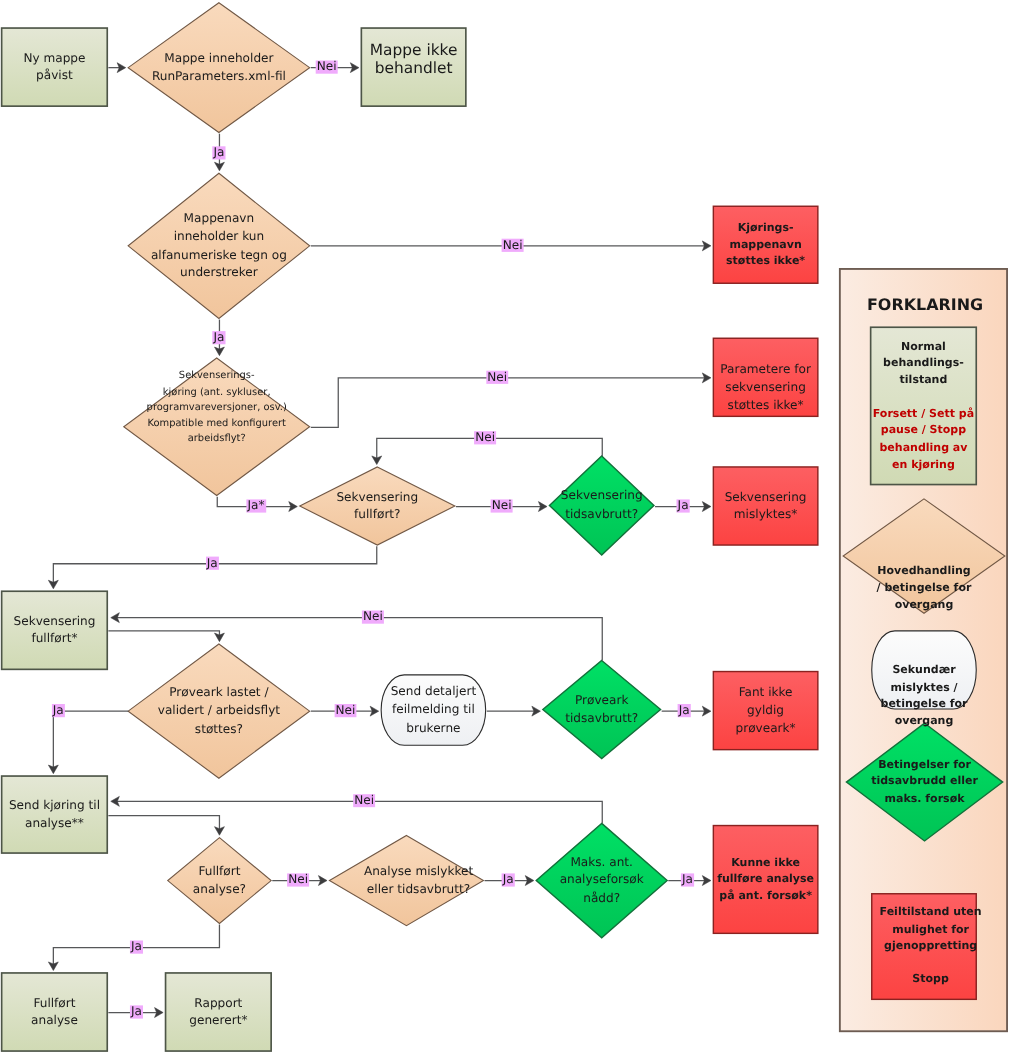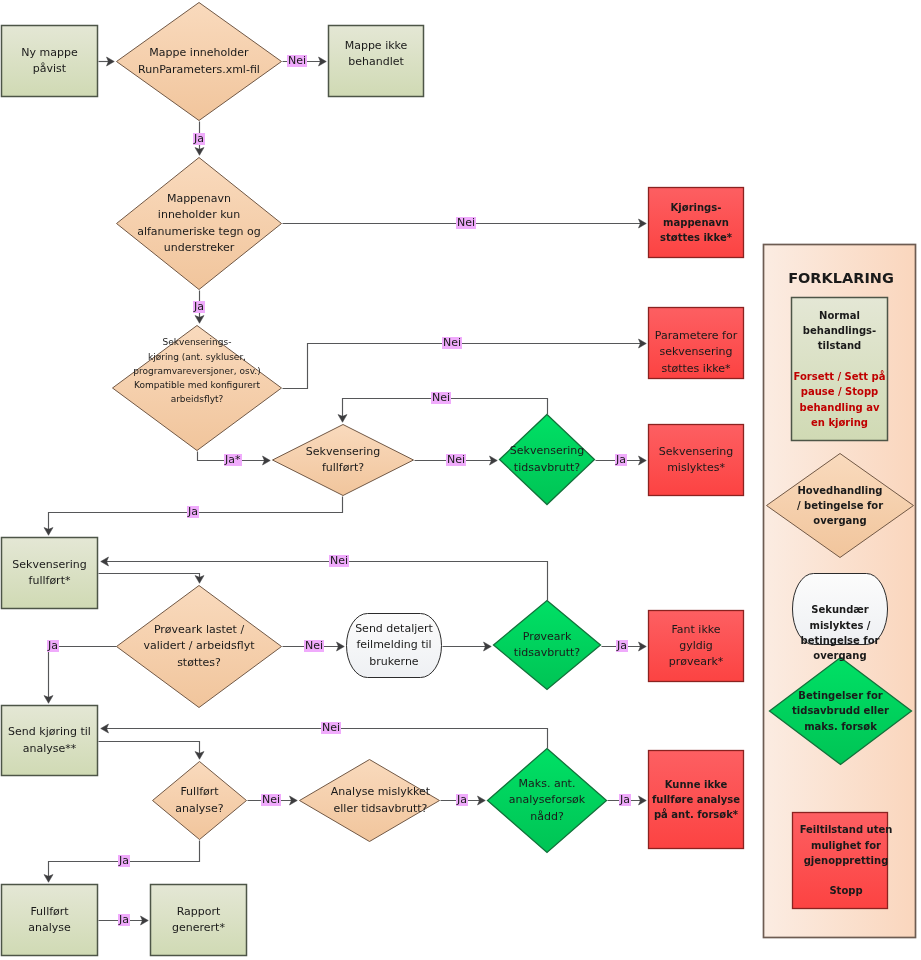--- a/index.html
+++ b/index.html
@@ -135,21 +135,21 @@
         </span>
       </div>
       <div class="nodeLabel" data-name="mappe-inneholder-runparameters-label" style="left: 116px; top: 2px; width: 166px; height: 119px; font-size: 11px; line-height: 16.3px; font-weight: 400; color: rgb(26, 26, 26);">
         <span>
           <div data-name="label-block">
             <div data-name="label-line">Mappe inneholder</div>
             <div data-name="label-line">RunParameters.xml-fil</div>
           </div>
         </span>
       </div>
-      <div class="nodeLabel" data-name="mappe-ikke-behandlet-label" style="left: 328px; top: 25px; width: 96px; height: 58px; font-size: 11px; line-height: 16.3px; font-weight: 400; color: rgb(26, 26, 26); text-align: center;">
+      <div class="nodeLabel" data-name="mappe-ikke-behandlet-label" style="left: 328px; top: 25px; width: 96px; height: 58px; font-size: 14px; line-height: 16.3px; font-weight: 400; color: rgb(26, 26, 26); text-align: center;">
         <span>
           <div data-name="label-block">
             <div data-name="label-line">Mappe ikke</div>
             <div data-name="label-line">behandlet</div>
           </div>
         </span>
       </div>
       <div class="nodeLabel" data-name="mappenavn-alfanumerisk-label" style="left: 116px; top: 157px; width: 166px; height: 133px; font-size: 11px; line-height: 16.3px; font-weight: 400; color: rgb(26, 26, 26);">
         <span>
           <div data-name="label-block">
@@ -323,21 +323,21 @@
           </div>
           <div data-name="label-spacer" style="height: 15.3px;"></div>
           <div data-name="label-block" style="color: rgb(192, 0, 0);">
             <div data-name="label-line">Forsett / Sett på</div>
             <div data-name="label-line">pause / Stopp</div>
             <div data-name="label-line">behandling av</div>
             <div data-name="label-line">en kjøring</div>
           </div>
         </span>
       </div>
-      <div class="nodeLabel" data-name="legend-main-action-label" style="left: 766px; top: 453px; width: 148px; height: 105px; font-size: 10px; line-height: 15.3px; font-weight: 700; color: rgb(26, 26, 26);">
+      <div class="nodeLabel" data-name="legend-main-action-label" style="left: 766px; top: 453px; width: 148px; height: 105px; font-size: 10px; line-height: 15.3px; font-weight: 700; color: rgb(26, 26, 26); align-items: flex-end;">
         <span>
           <div data-name="label-block" style="color: rgb(26, 26, 26);">
             <div data-name="label-line">Hovedhandling</div>
             <div data-name="label-line">/ betingelse for</div>
             <div data-name="label-line">overgang</div>
           </div>
         </span>
       </div>
       <div class="nodeLabel" data-name="legend-secondary-action-label" style="left: 792px; top: 573px; width: 96px; height: 72px; font-size: 10px; line-height: 15.3px; font-weight: 700; color: rgb(26, 26, 26);">
         <span>

